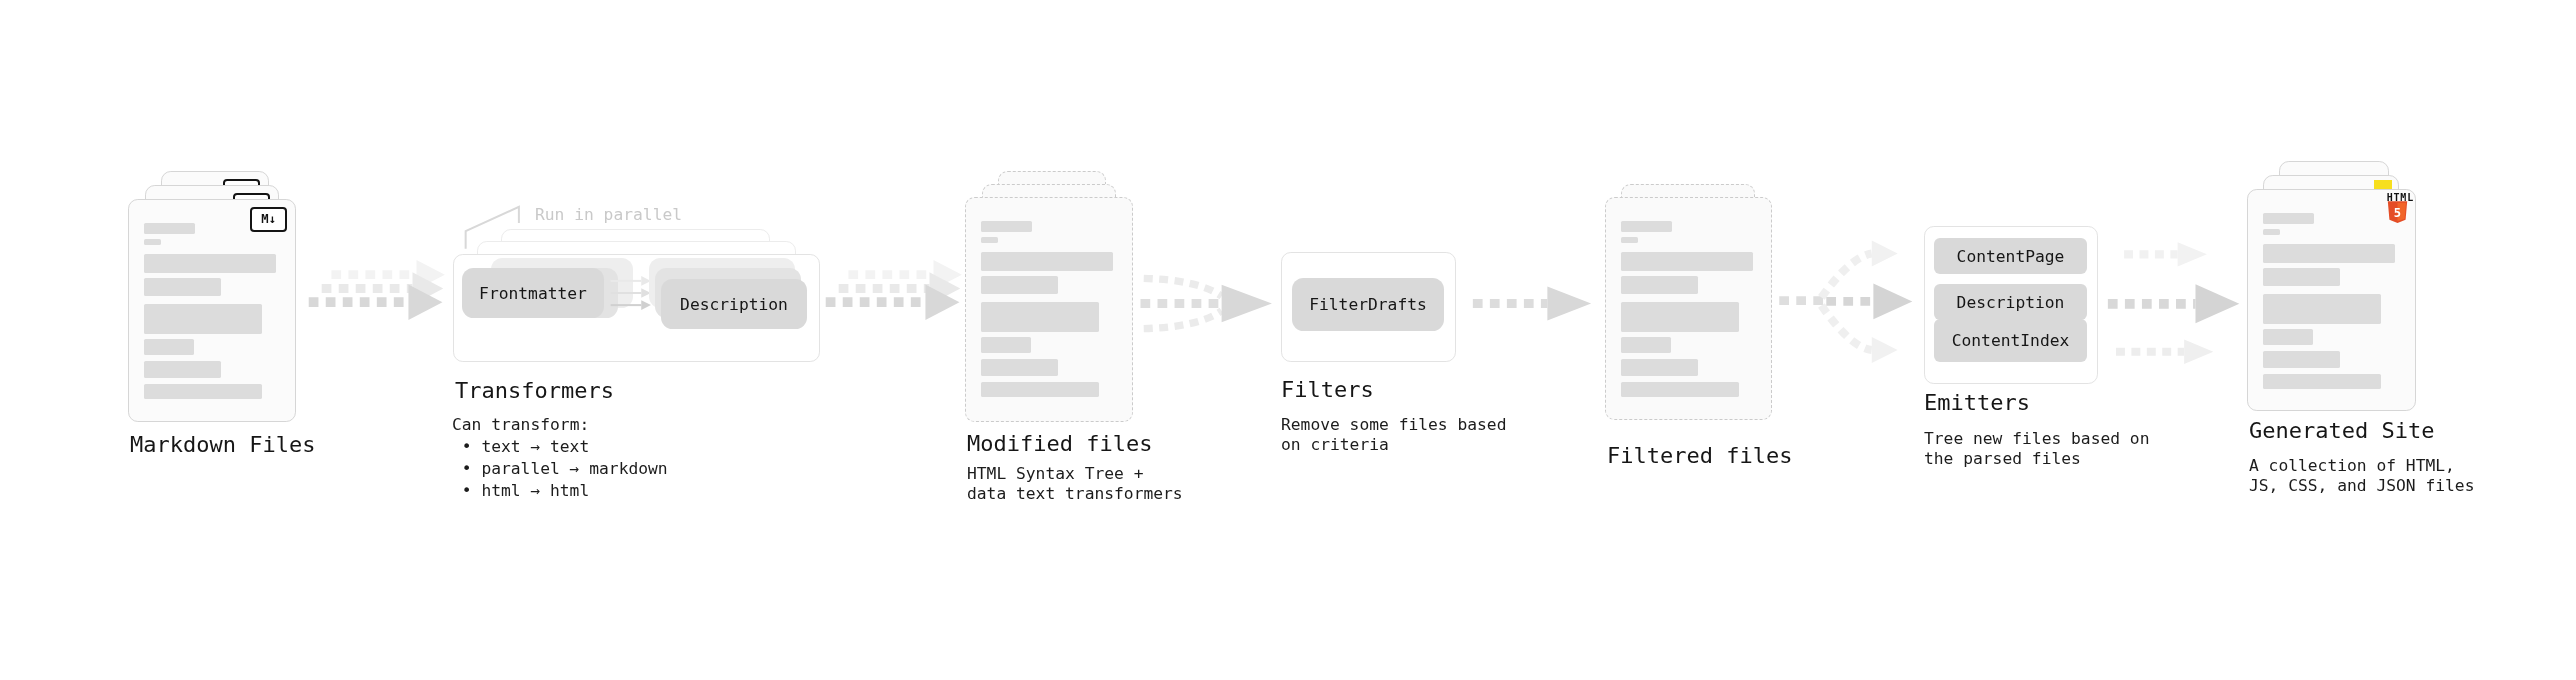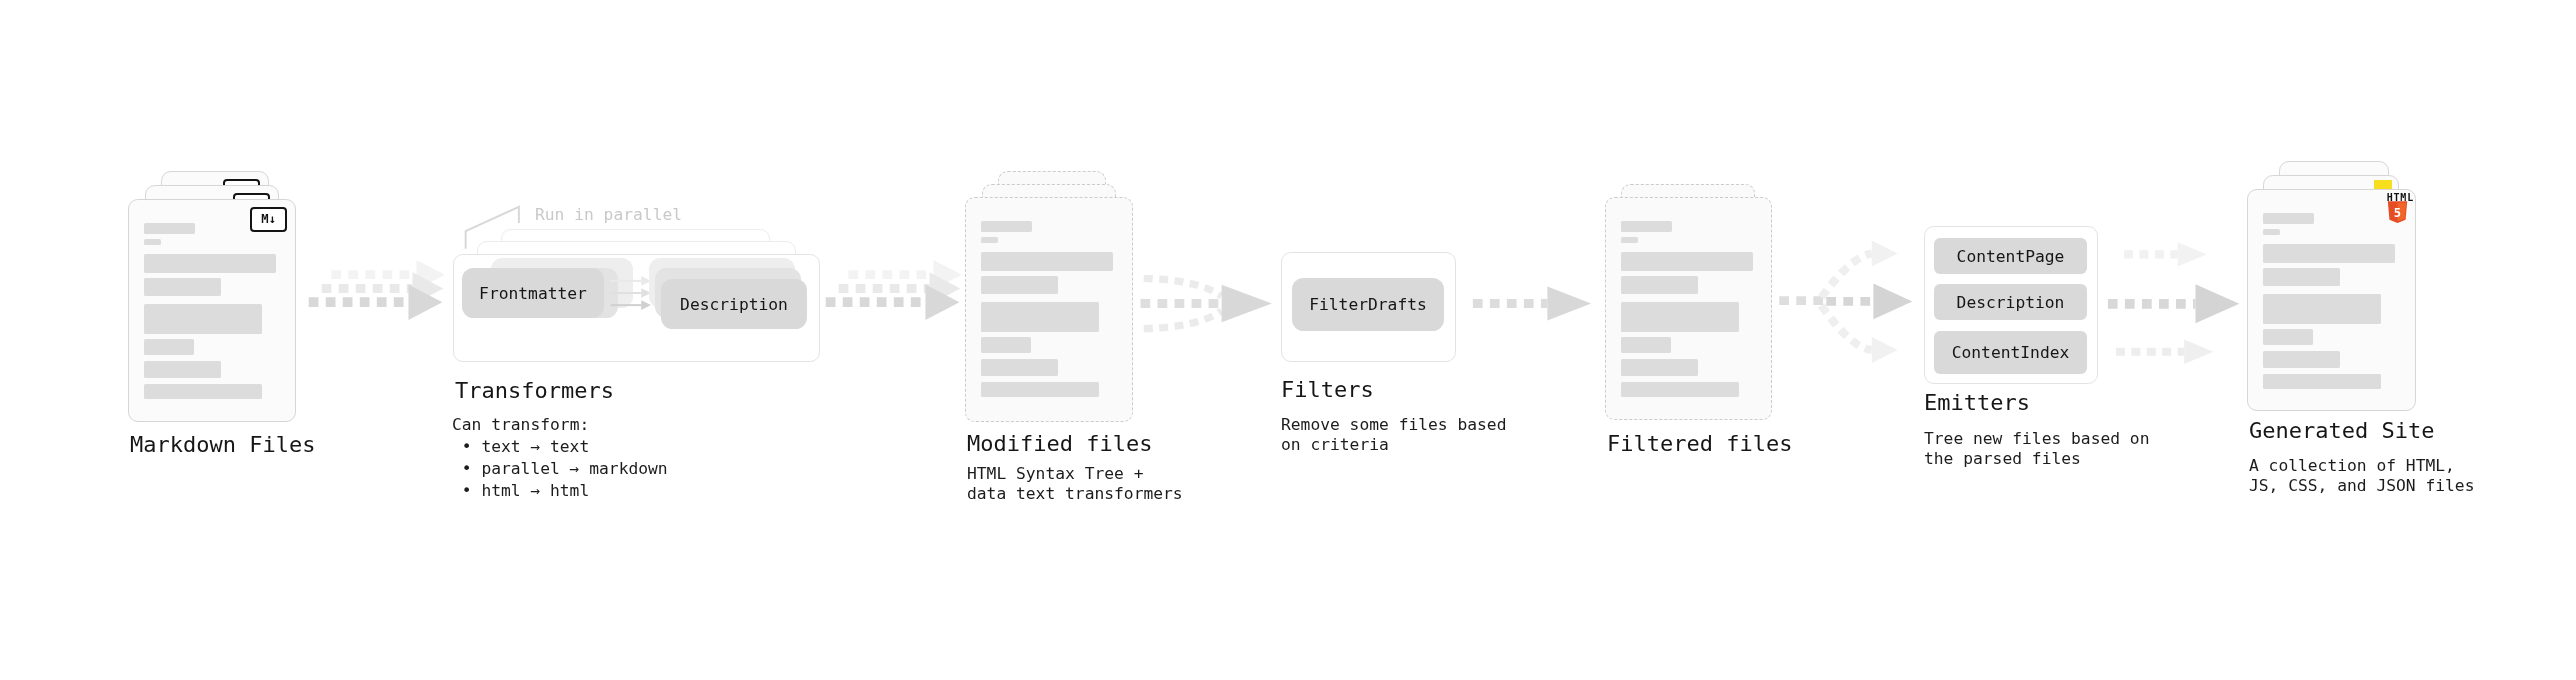--- a/index.html
+++ b/index.html
@@ -177,38 +177,38 @@
         <i class="b1"></i>
           <i class="b2"></i>
           <i class="b3"></i>
           <i class="b4"></i>
           <i class="b5"></i>
           <i class="b6"></i>
           <i class="b7"></i>
           <i class="b8"></i>
       </div>
     </div>
-    <div class="title" style="left:1607px;top:432px">Filtered files</div>
+    <div class="title" style="left:1607px;top:444px">Filtered files</div>
   </div>
 
   <svg style="left:1776px;top:234px" width="142" height="134" viewBox="0 0 175 165">
     <line x1="4" y1="82" x2="58" y2="82" stroke="#dedede" stroke-width="11" stroke-dasharray="12 9"></line>
     <path d="M56,78 Q92,28 118,24" stroke="#efefef" stroke-width="10" stroke-dasharray="11 8" fill="none"></path>
     <polygon points="118,8 150,24 118,40" fill="#f1f1f1"></polygon>
     <path d="M56,88 Q92,140 118,143" stroke="#efefef" stroke-width="10" stroke-dasharray="11 8" fill="none"></path>
     <polygon points="118,127 150,143 118,159" fill="#f1f1f1"></polygon>
     <line x1="62" y1="83" x2="120" y2="83" stroke="#d6d6d6" stroke-width="11" stroke-dasharray="12 9"></line>
     <polygon points="120,61 168,83 120,105" fill="#d4d4d4"></polygon>
   </svg>
 
   <div>
     <div class="panel" style="left:1924px;top:226px;width:172px;height:156px"></div>
     <div class="chip small" style="left:1934px;top:238px;width:153px;height:36px">ContentPage</div>
     <div class="chip small" style="left:1934px;top:284px;width:153px;height:36px">Description</div>
-    <div class="chip small" style="left:1934px;top:331px;width:153px;height:43px">ContentIndex</div>
+    <div class="chip small" style="left:1934px;top:319px;width:153px;height:43px">ContentIndex</div>
     <div class="title" style="left:1924px;top:391px">Emitters</div>
     <div class="caption" style="left:1924px;top:429px;line-height:19.5px">Tree new files based on
 the parsed files</div>
   </div>
 
   <svg style="left:2103px;top:234px" width="142" height="134" viewBox="0 0 175 165">
     <line x1="26" y1="25" x2="92" y2="25" stroke="#f1f1f1" stroke-width="10" stroke-dasharray="11 8"></line>
     <polygon points="92,10 128,25 92,40" fill="#f2f2f2"></polygon>
     <line x1="6" y1="86" x2="114" y2="86" stroke="#d8d8d8" stroke-width="12" stroke-dasharray="12 9"></line>
     <polygon points="114,62 168,86 114,110" fill="#d4d4d4"></polygon>

